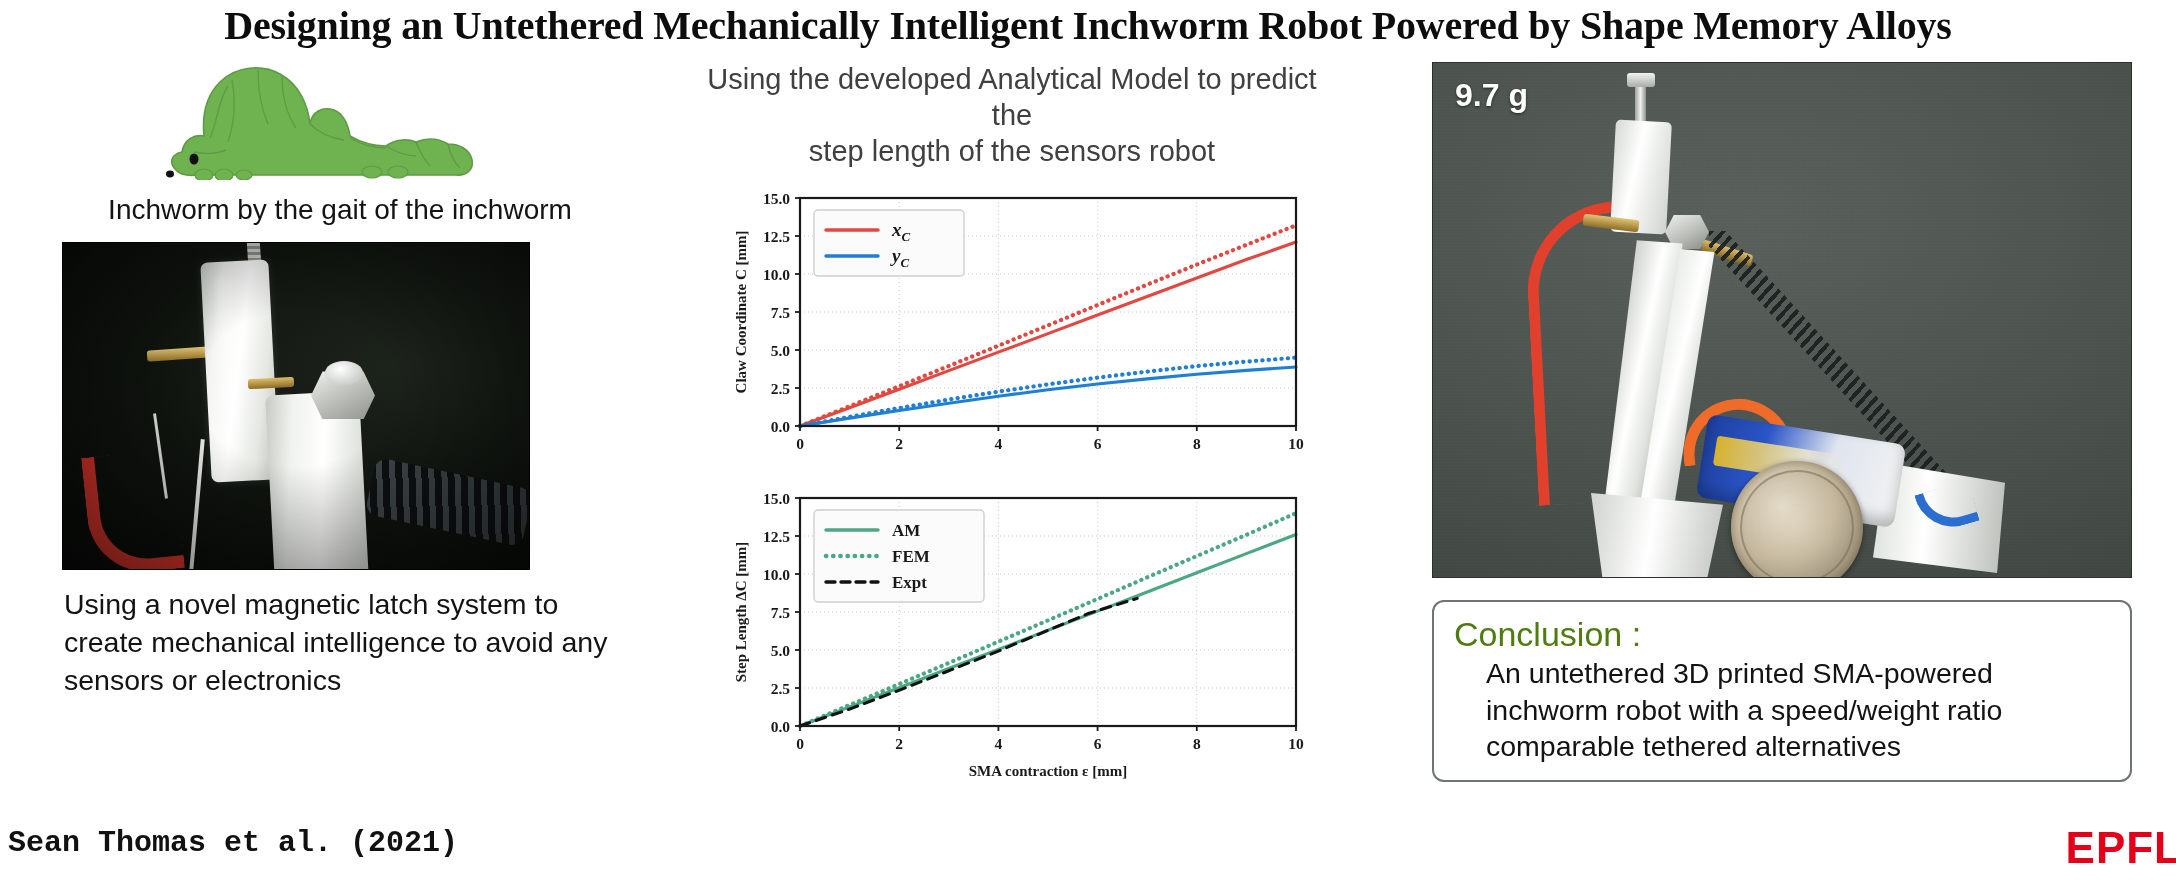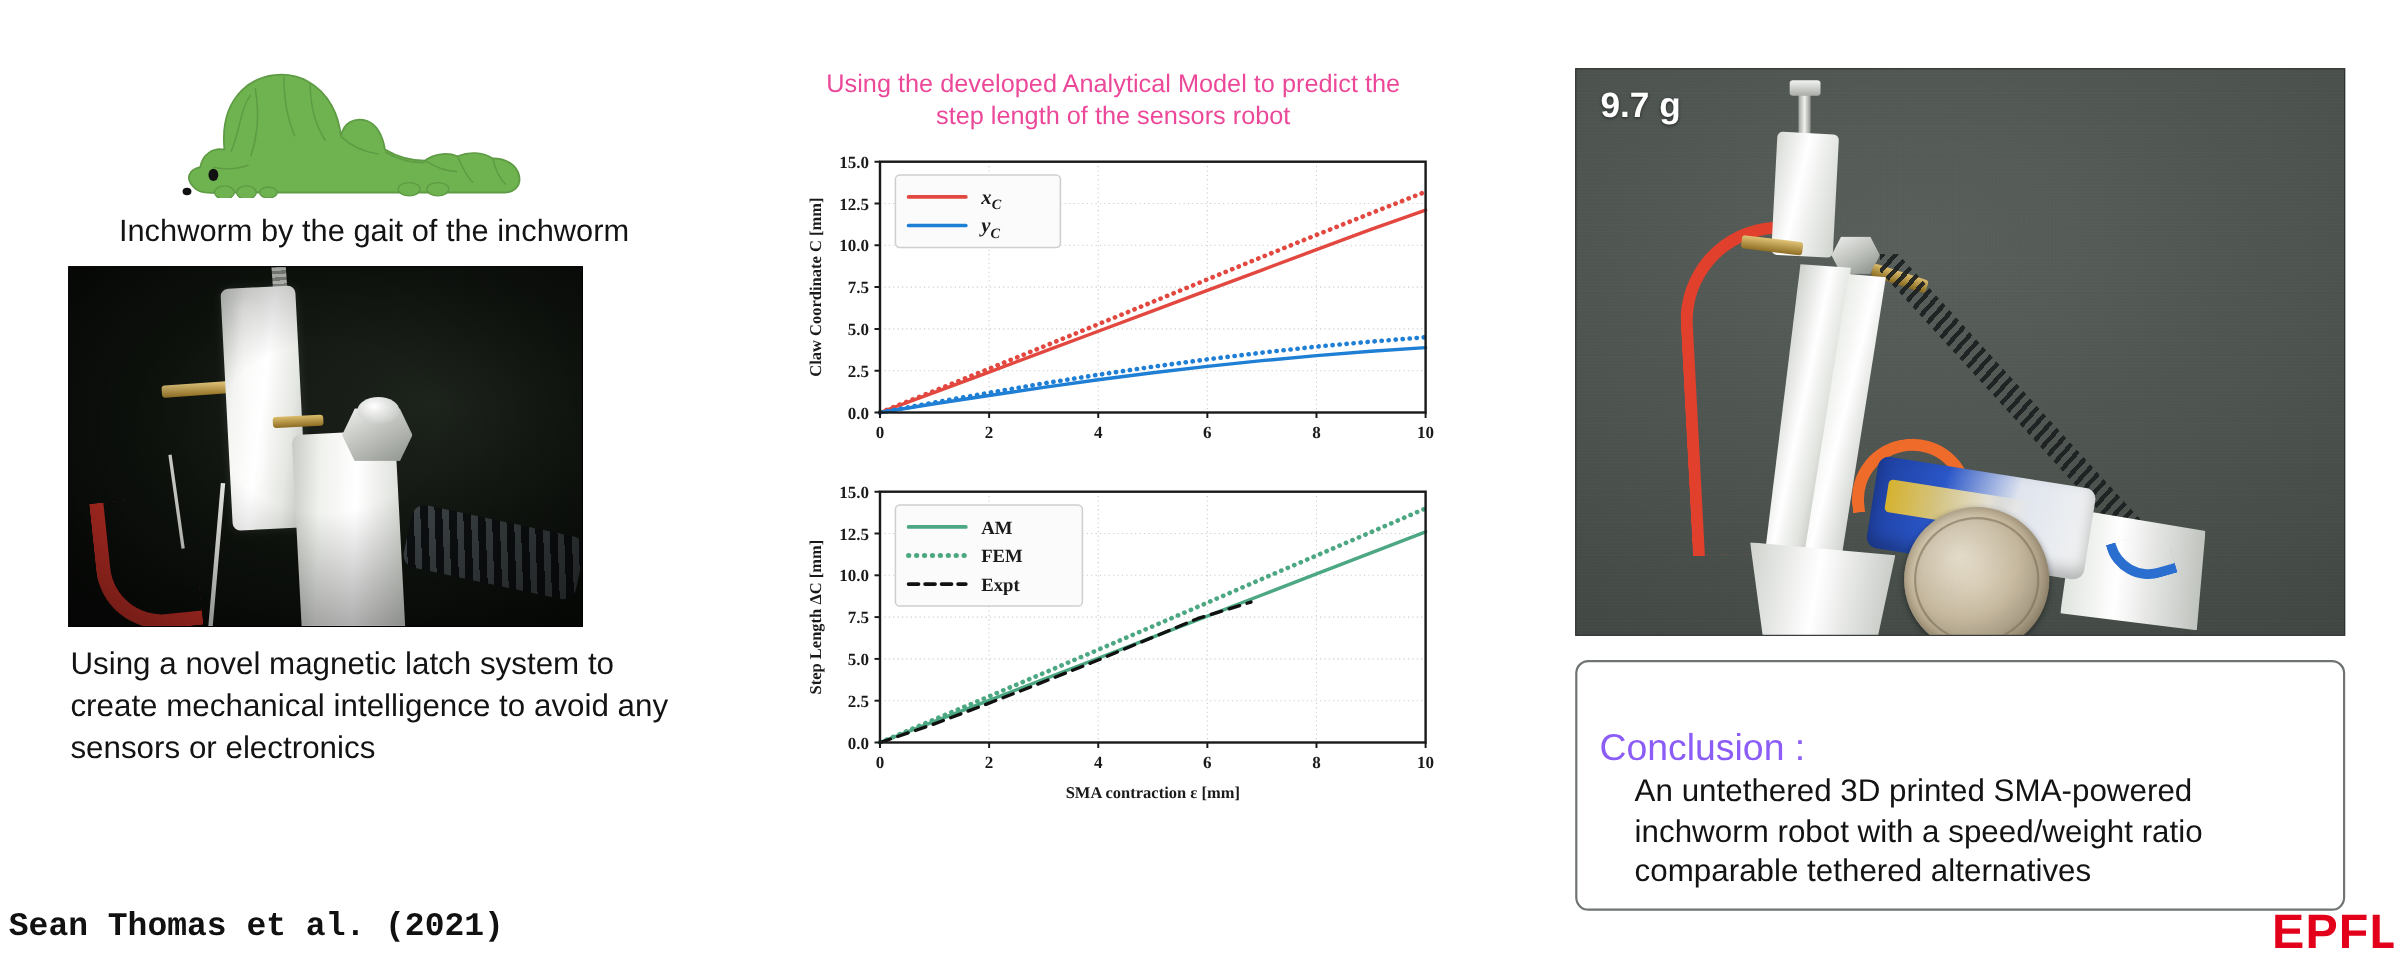--- a/index.html
+++ b/index.html
@@ -123,21 +123,21 @@
   
   .pl-coil {
     position:absolute; left: 306px; top: 230px; width: 160px; height: 58px;
     background: repeating-linear-gradient(76deg, #40474a 0 6px, #0d1012 6px 13px);
     border-radius: 12px; transform: rotate(12deg);
     opacity: .96;
   }
 
   
   .mid-head {
-    font-size: 23px; line-height: 1.24; text-align: center; color:#ec4899;
+    font-size: 29px; line-height: 1.24; text-align: center; color:#404040;
     padding: 0 14px;
   }
 
   
   .charts { position: relative; margin-top: 14px; width: 680px; height: 600px; }
   svg.chart { display:block; }
   .ax-lbl   { font-family:"Liberation Serif", serif; font-weight:bold; font-size:15px; fill:#1a1a1a; }
   .tick-lbl { font-family:"Liberation Serif", serif; font-weight:bold; font-size:15.5px; fill:#1a1a1a; }
   .leg-lbl  { font-family:"Liberation Serif", serif; font-weight:bold; font-size:17px; fill:#1a1a1a; }
   .leg-it   { font-family:"Liberation Serif", serif; font-style:italic; font-weight:bold; font-size:19px; fill:#1a1a1a; }
@@ -249,21 +249,21 @@
     clip-path: polygon(20% 0%,80% 0%,100% 50%,80% 100%,20% 100%,0% 50%);
   }
 
   
   .concl {
     margin-top: 22px; width: 700px; min-height: 148px;
     border: 2px solid #6f7470; border-radius: 12px;
     padding: 14px 20px 16px 20px;
     background: #fff;
   }
-  .concl-title { font-size: 34px; color:#8b5cf6; line-height: 1.1; margin-bottom: 2px; margin-top: 46px; }
+  .concl-title { font-size: 34px; color:#4d7c0f; line-height: 1.1; margin-bottom: 2px; }
   .concl-body  { font-size: 28.5px; line-height: 1.27; color:#131313;margin-left:32px; }
 
   
   .footer-author {
     position: absolute; left: 8px; top: 826px;
     font-family:Liberation Mono, monospace; font-weight: bold;
     font-size: 30px; color:#111;
   }
   .epfl {
     position: absolute; right: -6px; top: 826px;
@@ -271,20 +271,21 @@
     font-weight: bold; font-size: 44px; letter-spacing: 1px;
     color: #e2001a;
     line-height: 1;
   }
 </style>
 </head>
 <body>
 
 <div class="page">
 
+  <div class="title">Designing an Untethered Mechanically Intelligent Inchworm Robot Powered by Shape Memory Alloys</div>
 
   <div class="col-left">
 
     <div class="worm-wrap">
       <svg class="worm-svg" width="360" height="118" viewBox="0 0 360 118">
         <path d="M18 108 C10 100 14 92 24 90 C26 78 36 72 46 74 C44 54 48 34 62 20 C78 4 104 2 122 12
                  C142 23 150 44 152 62 C154 50 164 44 176 48 C186 52 190 62 192 74
                  C202 80 214 84 228 84 C236 78 248 76 258 80 C268 76 280 76 290 82
                  C302 82 312 88 314 98 C316 108 308 114 298 113
                  L40 113 C30 114 22 113 18 108 Z" fill="#6FB350" stroke="#5E9B44" stroke-width="1.6"></path>

